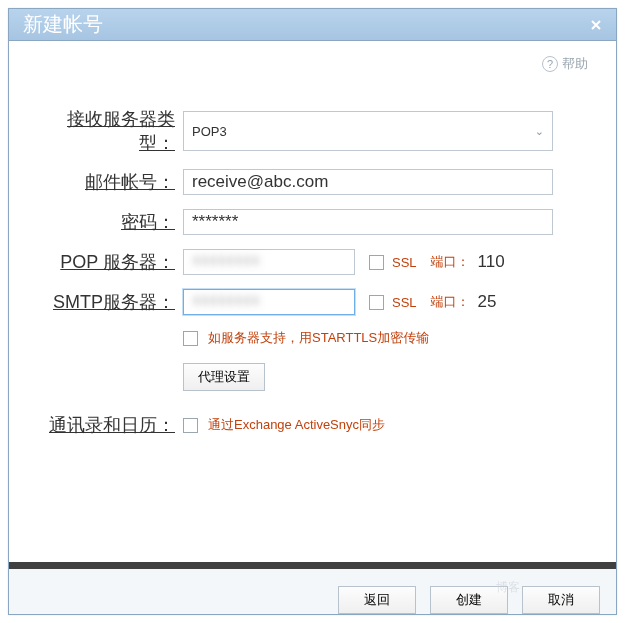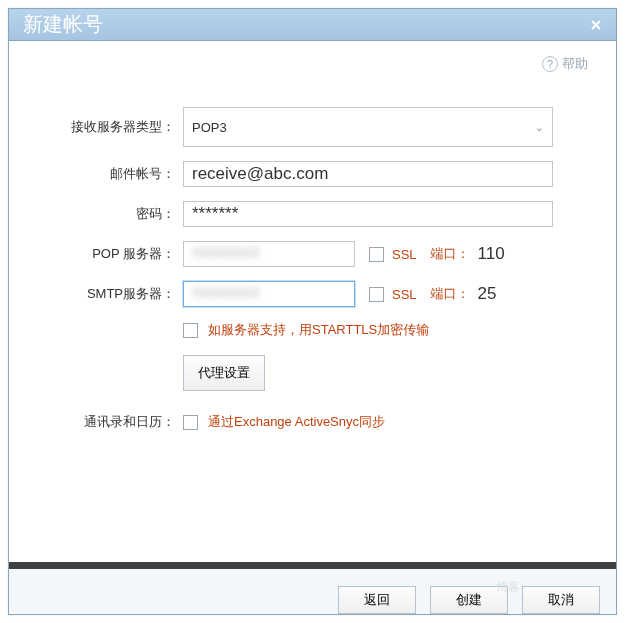--- a/index.html
+++ b/index.html
@@ -68,21 +68,22 @@
   }
   .row {
     display: flex;
     align-items: center;
   }
   .lbl {
     width: 150px;
     text-align: right;
     padding-right: 8px;
     color: #333;
-    font-size: 13px;
+    font-size: 18px;
+    text-decoration: underline;
   }
   .select {
     width: 370px;
     height: 40px;
     border: 1px solid #bfc8d0;
     background: #fff;
     padding: 0 8px;
     display: flex;
     align-items: center;
     justify-content: space-between;
@@ -108,21 +109,21 @@
     width: 15px; height: 15px;
     border: 1px solid #9aa6b0;
     background: #fff;
     display: inline-block;
     cursor: pointer;
     flex-shrink: 0;
   }
   .gap8  { width: 14px; }
   .txt   { color: #c2410c; font-size: 13px; }
   .btn-proxy {
-    height: 36px;
+    height: 28px;
     padding: 0 14px;
     border: 1px solid #b8c2cc;
     background: linear-gradient(to bottom, #fdfdfd, #efefef);
     font-family: inherit;
     font-size: 13px;
     cursor: pointer;
   }
   .footer {
     height: 52px;
     border-top: 7px solid #404040;

